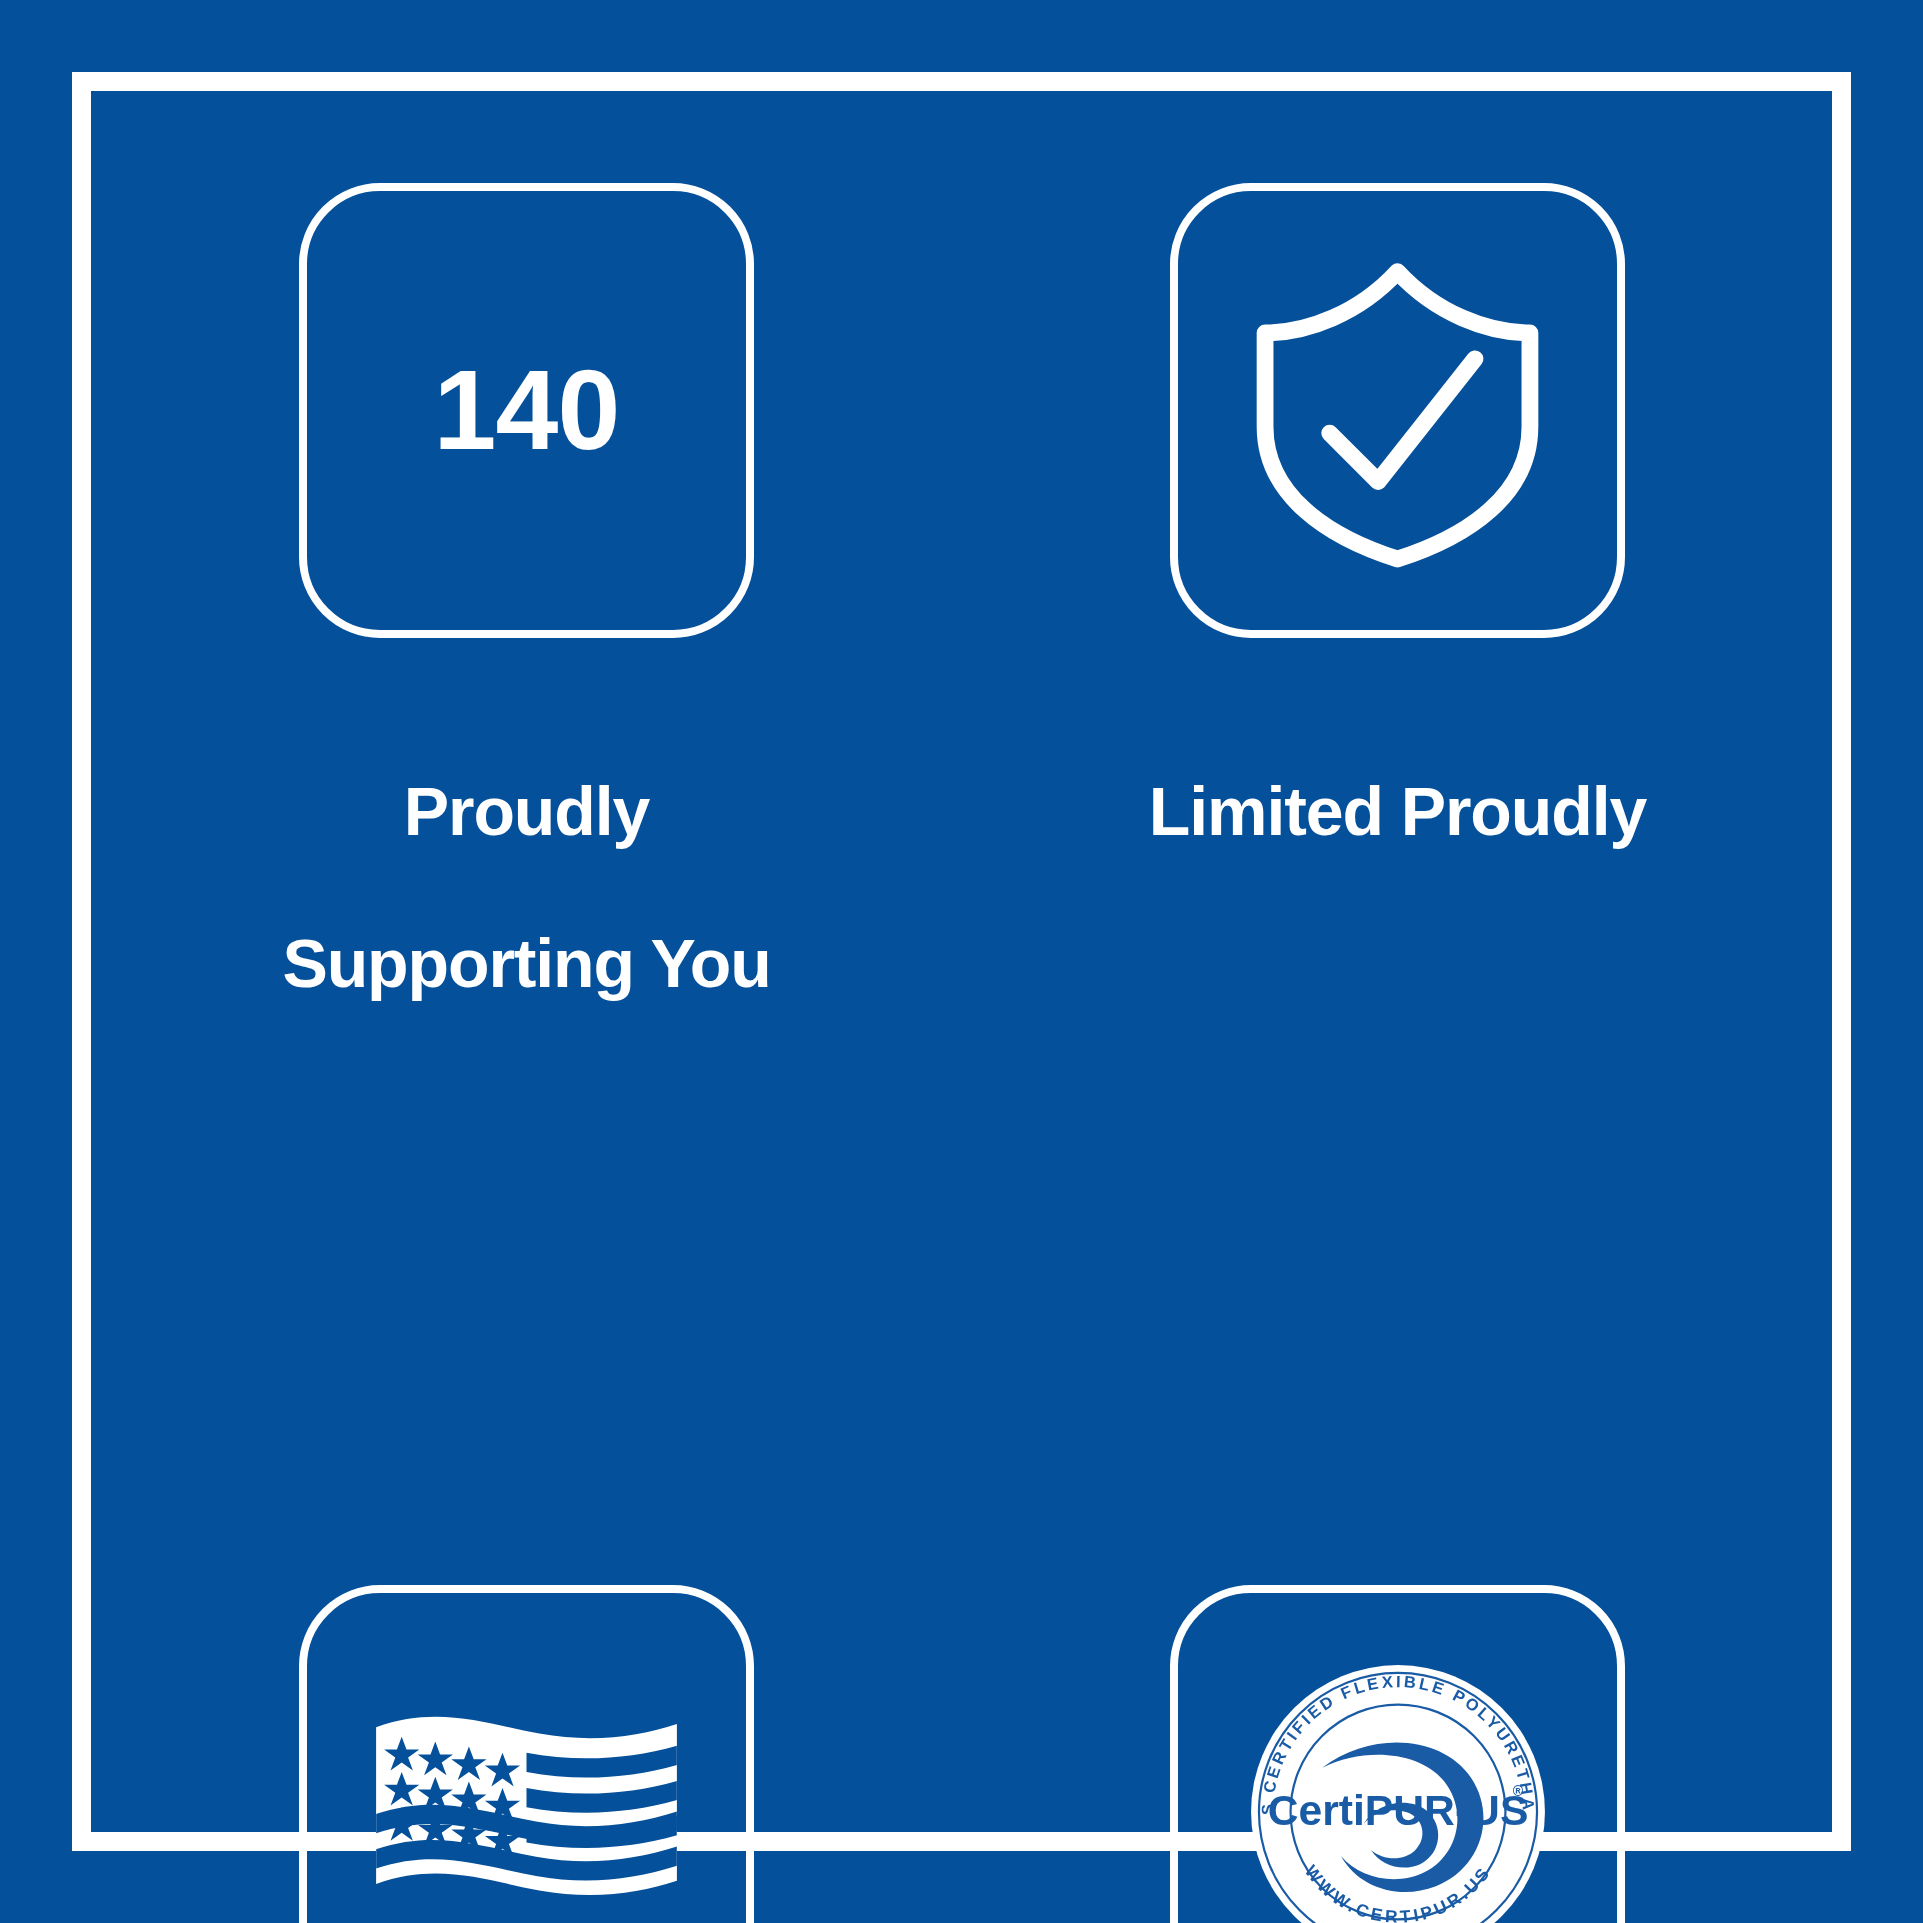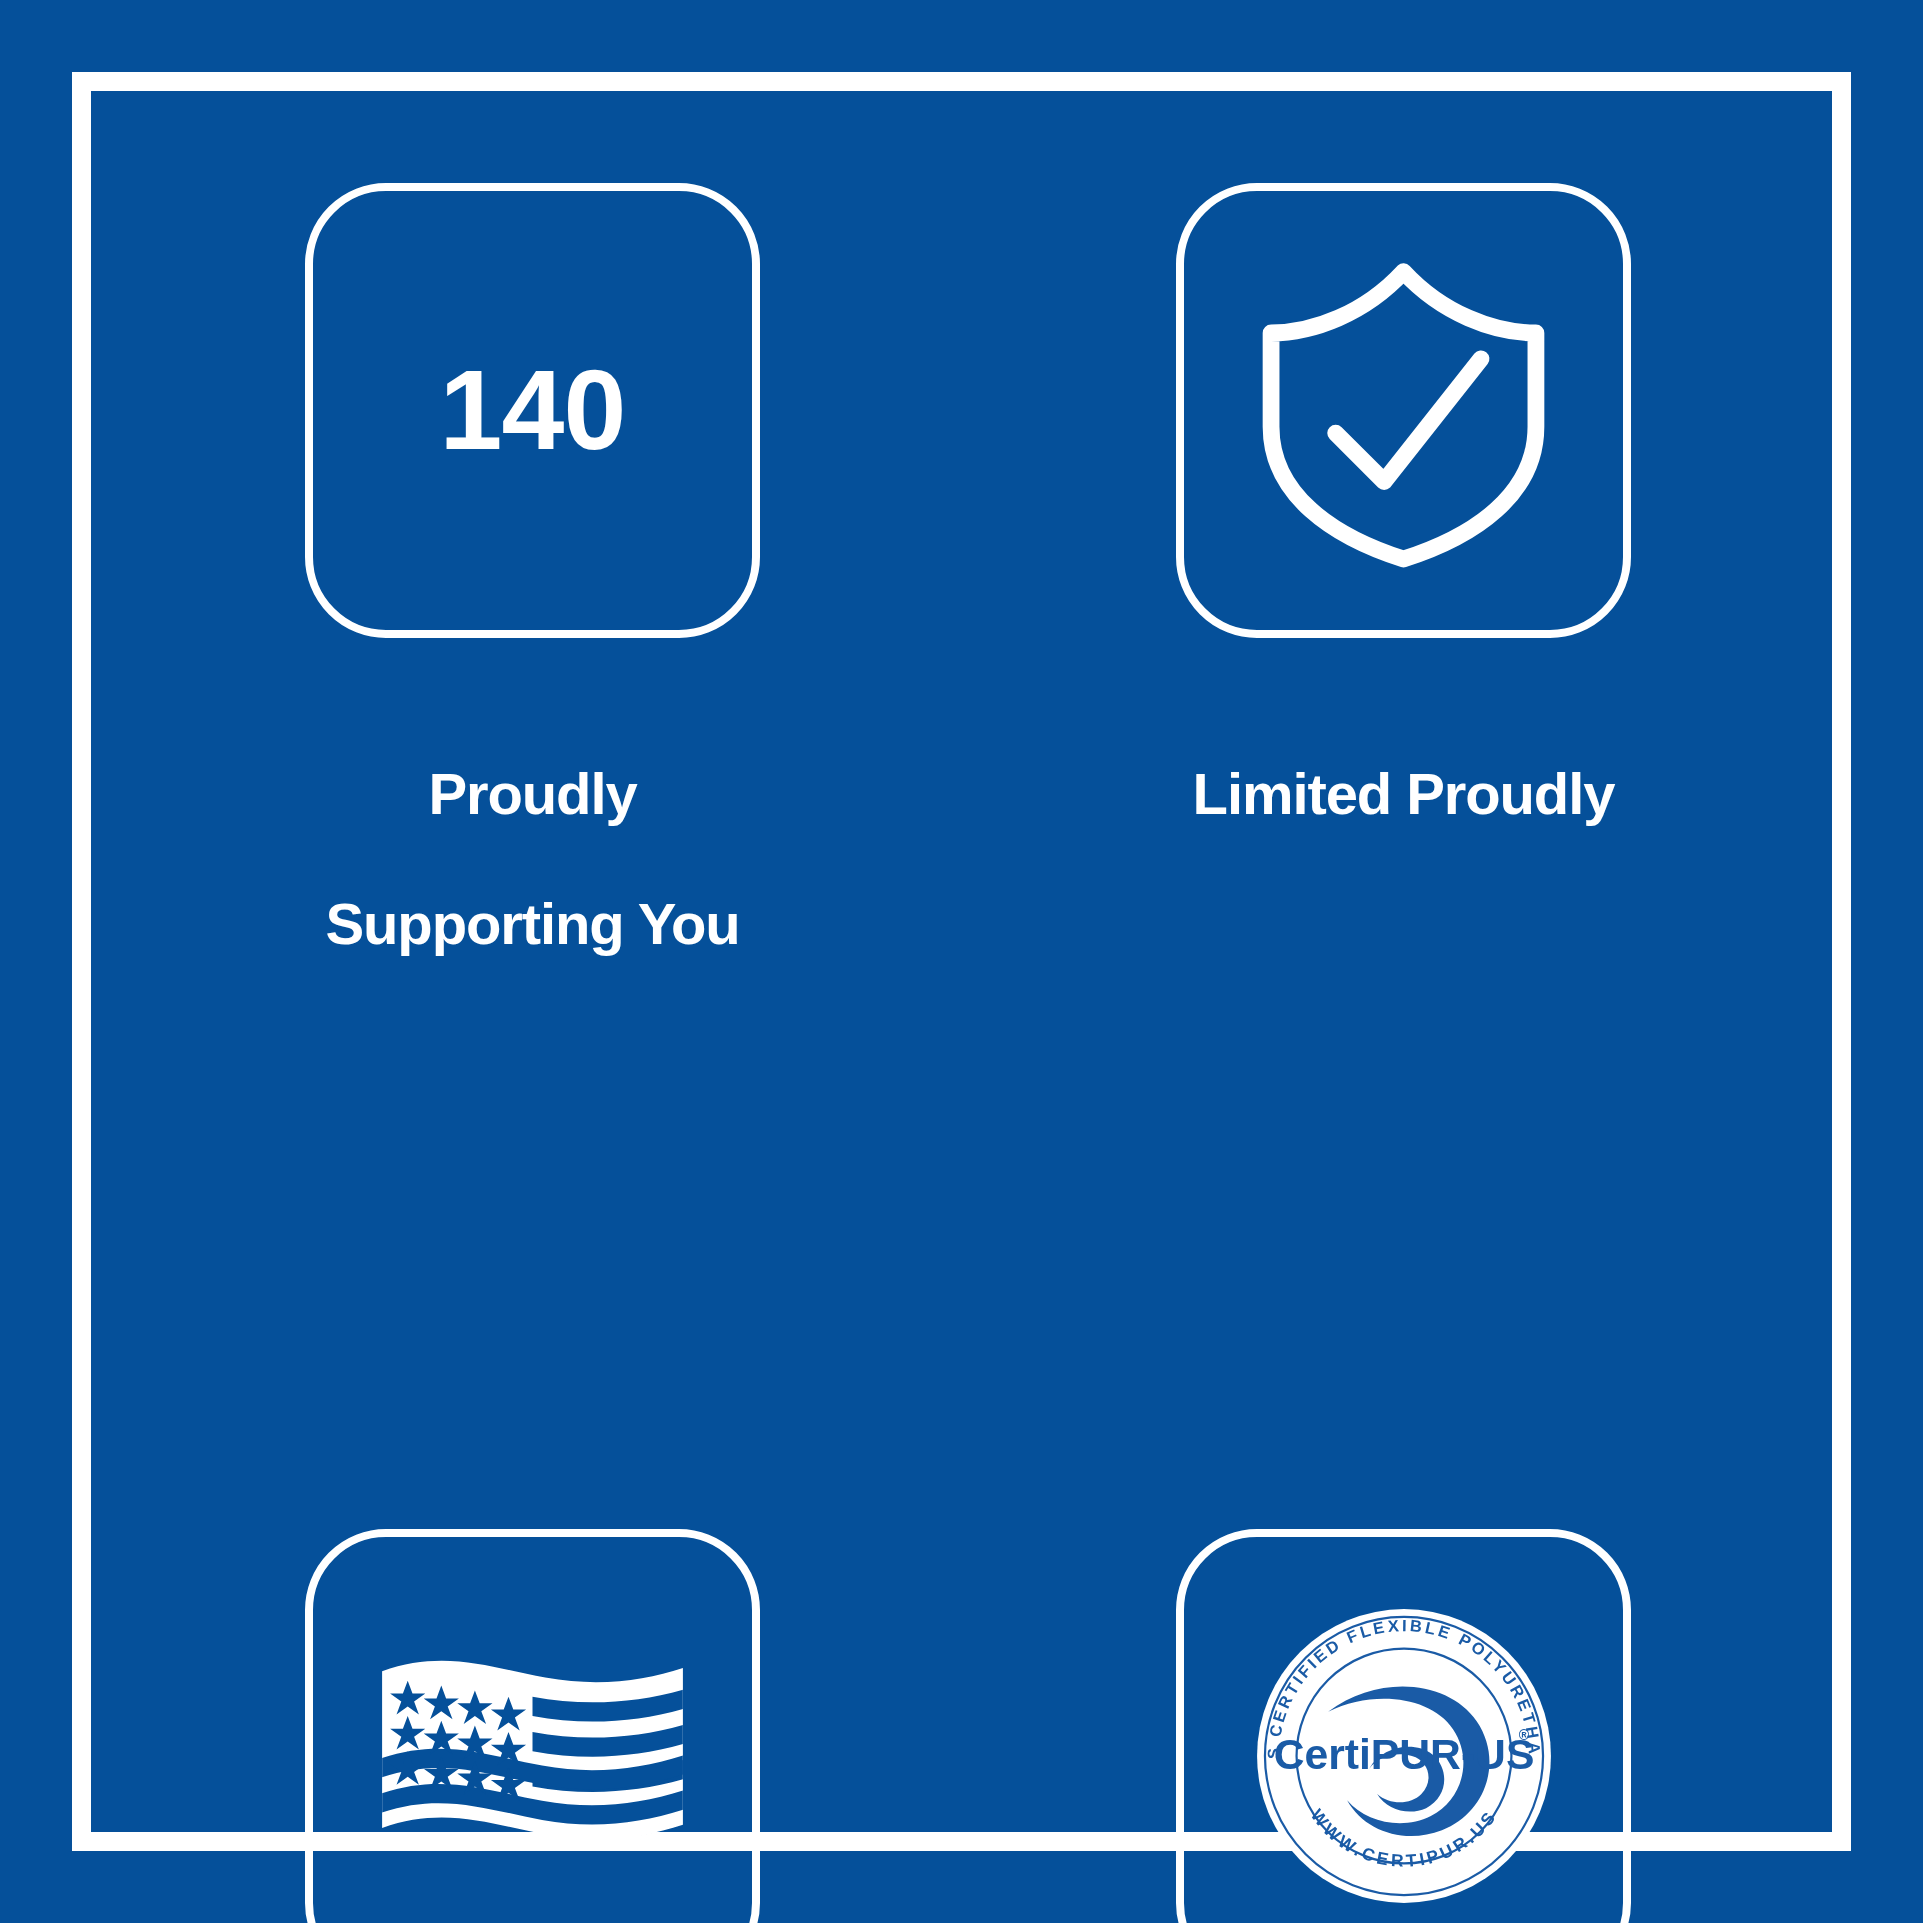--- a/index.html
+++ b/index.html
@@ -20,21 +20,21 @@
   .frame {
     position: absolute;
     left: 72px;
     top: 72px;
     width: 1779px;
     height: 1779px;
     border: 19px solid #ffffff;
   }
   .grid {
     position: absolute;
-    left: 97px;
+    left: 91px;
     top: 91px;
     width: 1742px;
     height: 1742px;
     display: grid;
     grid-template-columns: 1fr 1fr;
     grid-template-rows: 1fr 1fr;
   }
   .cell {
     position: relative;
     display: flex;
@@ -62,21 +62,21 @@
     text-align: center;
     letter-spacing: -0.8px;
   }
   .icon-box.big-text .num { display: block; }
   .icon-box.big-text .yrs { display: block; }
 
   .caption {
     margin-top: 59px;
     color: #ffffff;
     font-weight: bold;
-    font-size: 58px;
+    font-size: 68px;
     line-height: 1.12;
     text-align: center;
     letter-spacing: -1.1px;
     white-space: pre-line;
   }
   .sr-line { display: block; }
 
   svg { display: block; }
 </style>
 </head>

